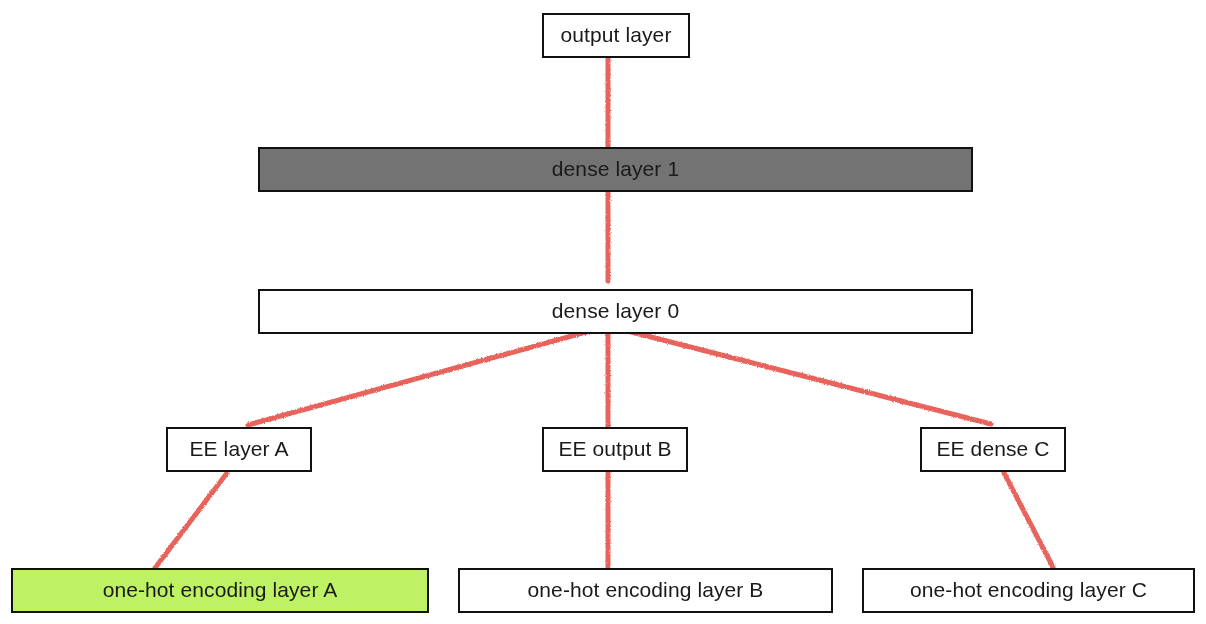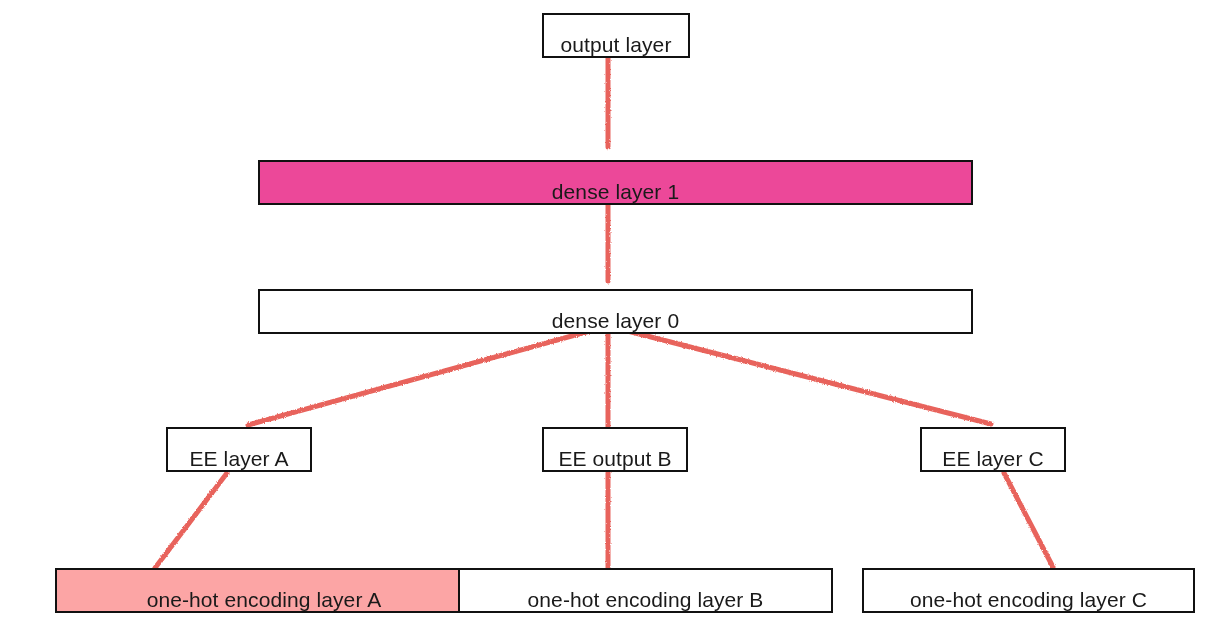--- a/index.html
+++ b/index.html
@@ -24,21 +24,21 @@
     width: 1206px;
     height: 624px;
     pointer-events: none;
   }
   .node {
     position: absolute;
     box-sizing: border-box;
     background: #ffffff;
     border: 2px solid #111111;
     display: flex;
-    align-items: flex-end;
+    align-items: center;
     justify-content: center;
     color: #1a1a1a;
     font-size: 21px;
     font-weight: 400;
     letter-spacing: 0.1px;
     line-height: 1;
     white-space: nowrap;
     z-index: 2;
   }
   .node-label {
@@ -67,41 +67,41 @@
         <line x1="155" y1="568" x2="227" y2="473"></line>
         <line x1="608" y1="568" x2="608" y2="473"></line>
         <line x1="1053" y1="567" x2="1004" y2="473"></line>
       </g>
   </svg>
 
   <div class="node" style="left: 542px; top: 13px; width: 148px; height: 45px; border-color: rgb(17, 17, 17); background: rgb(255, 255, 255); color: rgb(26, 26, 26);">
     <span class="node-label">output layer</span>
   </div>
 
-  <div class="node" style="left: 258px; top: 160px; width: 715px; height: 45px; border-color: rgb(17, 17, 17); background: #ec4899; color: rgb(26, 26, 26);">
+  <div class="node" style="left: 258px; top: 147px; width: 715px; height: 45px; border-color: rgb(17, 17, 17); background: #737373; color: rgb(26, 26, 26);">
     <span class="node-label">dense layer 1</span>
   </div>
 
   <div class="node" style="left: 258px; top: 289px; width: 715px; height: 45px; border-color: rgb(17, 17, 17); background: rgb(255, 255, 255); color: rgb(26, 26, 26);">
     <span class="node-label">dense layer 0</span>
   </div>
 
   <div class="node" style="left: 166px; top: 427px; width: 146px; height: 45px; border-color: rgb(17, 17, 17); background: rgb(255, 255, 255); color: rgb(26, 26, 26);">
     <span class="node-label">EE layer A</span>
   </div>
 
   <div class="node" style="left: 542px; top: 427px; width: 146px; height: 45px; border-color: rgb(17, 17, 17); background: rgb(255, 255, 255); color: rgb(26, 26, 26);">
     <span class="node-label">EE output B</span>
   </div>
 
   <div class="node" style="left: 920px; top: 427px; width: 146px; height: 45px; border-color: rgb(17, 17, 17); background: rgb(255, 255, 255); color: rgb(26, 26, 26);">
-    <span class="node-label">EE layer C</span>
+    <span class="node-label">EE dense C</span>
   </div>
 
-  <div class="node" style="left: 11px; top: 568px; width: 418px; height: 45px; border-color: rgb(17, 17, 17); background: #fca5a5; color: rgb(26, 26, 26); margin-left: 44px;">
+  <div class="node" style="left: 11px; top: 568px; width: 418px; height: 45px; border-color: rgb(17, 17, 17); background: #bef264; color: rgb(26, 26, 26);">
     <span class="node-label">one-hot encoding layer A</span>
   </div>
 
   <div class="node" style="left: 458px; top: 568px; width: 375px; height: 45px; border-color: rgb(17, 17, 17); background: rgb(255, 255, 255); color: rgb(26, 26, 26);">
     <span class="node-label">one-hot encoding layer B</span>
   </div>
 
   <div class="node" style="left: 862px; top: 568px; width: 333px; height: 45px; border-color: rgb(17, 17, 17); background: rgb(255, 255, 255); color: rgb(26, 26, 26);">
     <span class="node-label">one-hot encoding layer C</span>
   </div>

